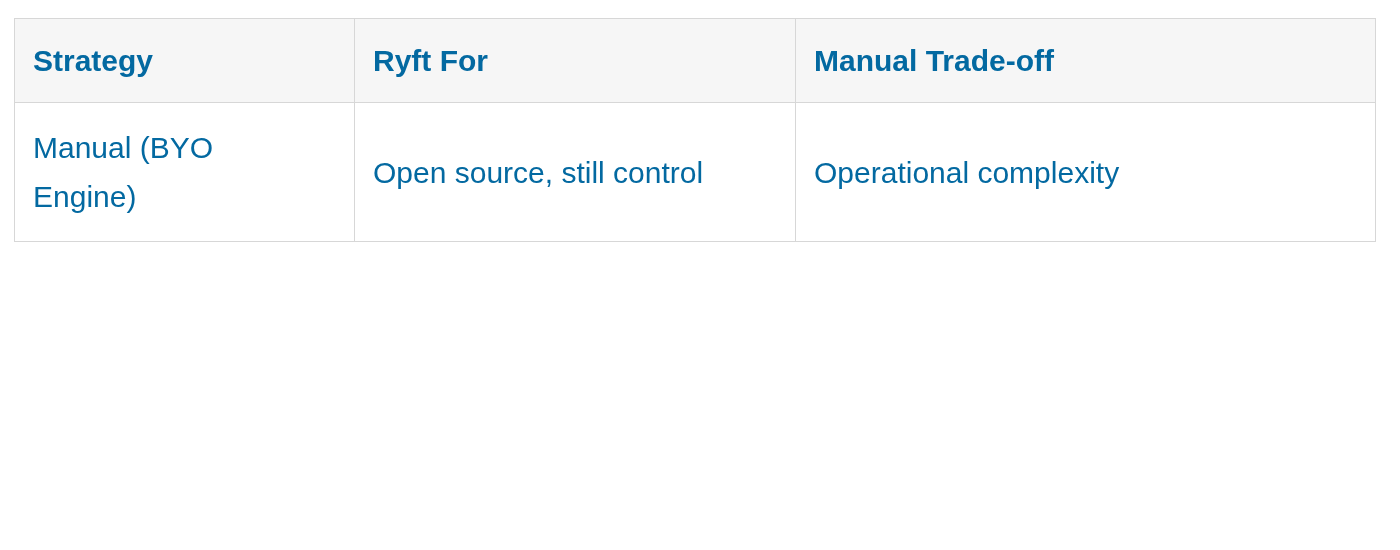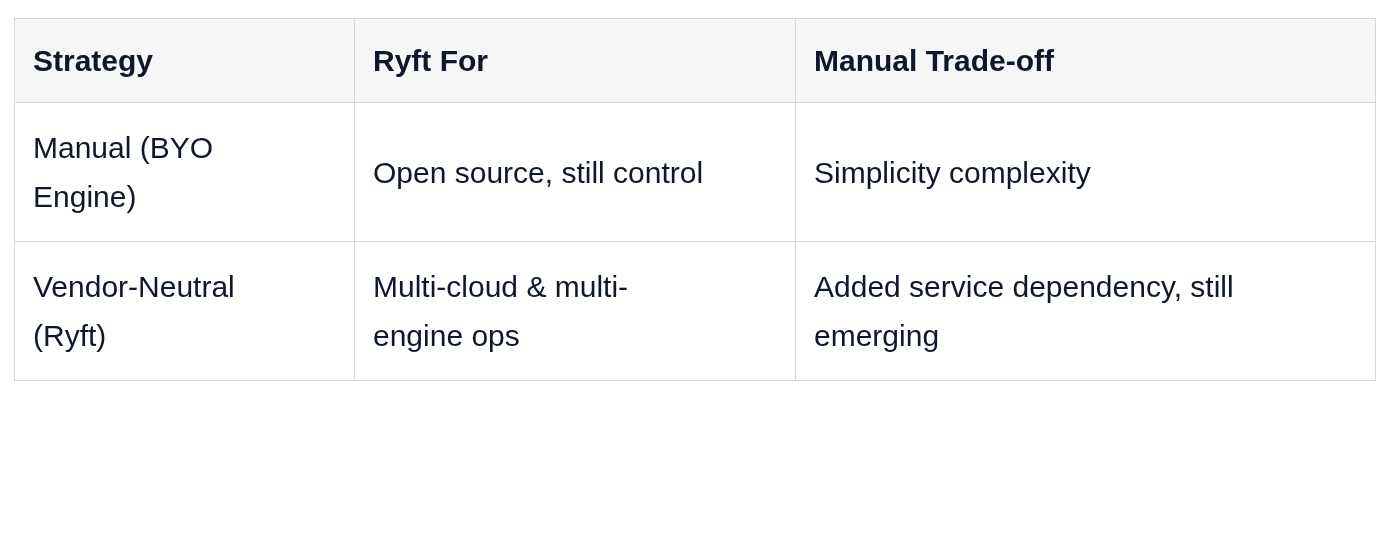--- a/index.html
+++ b/index.html
@@ -9,21 +9,21 @@
     width: 1400px;
     height: 550px;
     overflow: hidden;
     font-family: "Liberation Sans", "DejaVu Sans", sans-serif;
   }
   table.comparison {
     border-collapse: collapse;
     table-layout: fixed;
     margin: 18px 0 0 14px;
     width: 1361px;
-    color: #0f172a;
+    color: #0369a1;
   }
   table.comparison col.c1 { width: 340px; }
   table.comparison col.c2 { width: 441px; }
   table.comparison col.c3 { width: 580px; }
   table.comparison th,
   table.comparison td {
     border: 1px solid #d7d7d7;
     padding: 20px 18px;
     text-align: left;
     vertical-align: middle;
@@ -58,24 +58,16 @@
       <th>Strategy</th>
       <th>Ryft For</th>
       <th>Manual Trade-off</th>
     </tr>
   </thead>
   <tbody>
     <tr>
       <td>Manual (BYO
 Engine)</td>
       <td>Open source, still control</td>
-      <td>Simplicity complexity</td>
-    </tr>
-    <tr>
-      <td>Vendor-Neutral
-(Ryft)</td>
-      <td>Multi-cloud &amp; multi-
-engine ops</td>
-      <td>Added service dependency, still
-emerging</td>
+      <td>Operational complexity</td>
     </tr>
   </tbody>
 </table>
 
 </body></html>

